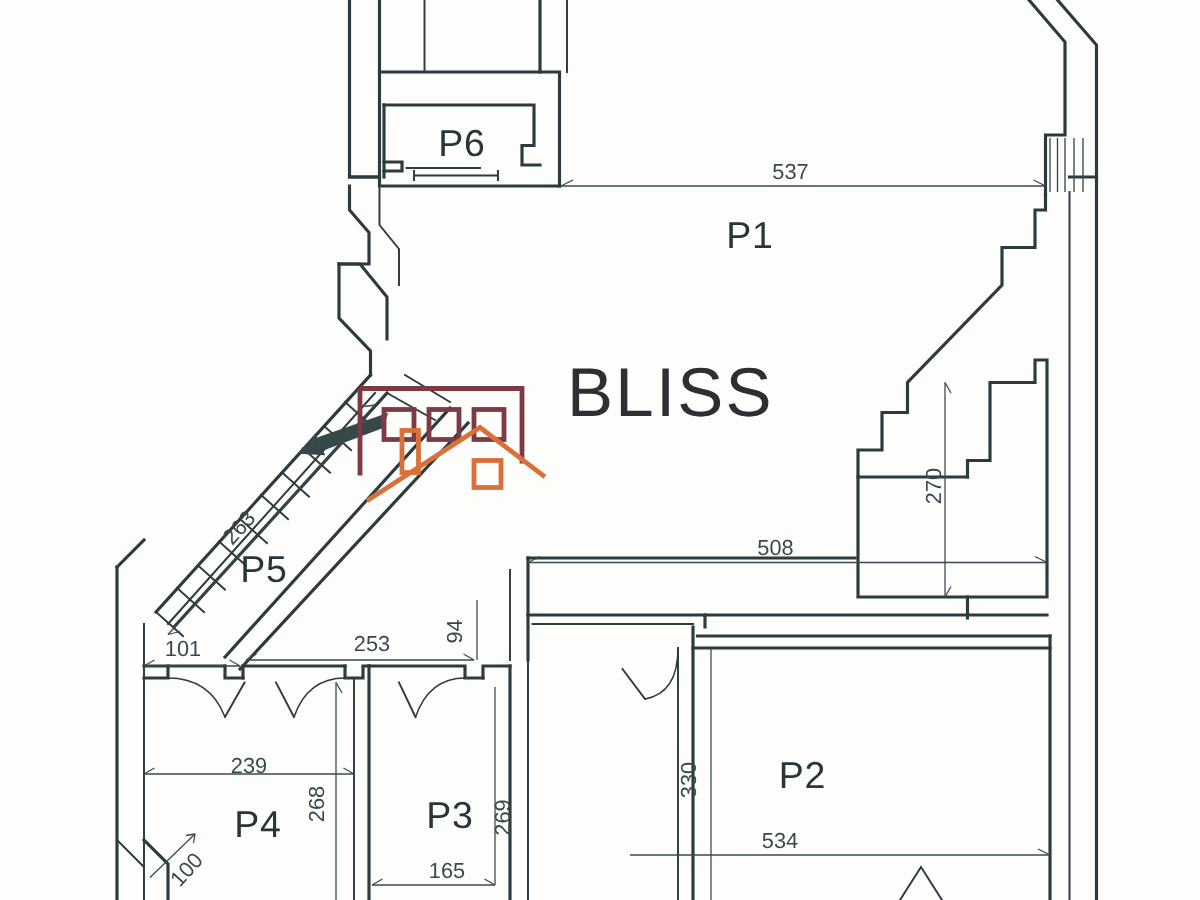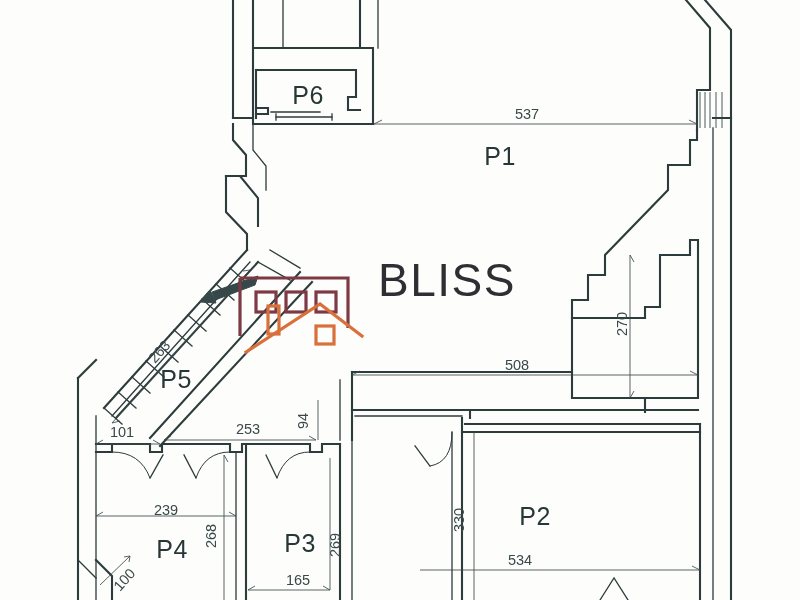--- a/index.html
+++ b/index.html
@@ -70,21 +70,21 @@
   }
   .dim-label {
     font-family: "Liberation Sans", sans-serif;
     font-size: 14.5px;
     fill: #39494a;
   }
   
   #watermark {
     position: absolute;
     left: 230px;
-    top: 256px;
+    top: 237px;
     width: 345px;
     height: 100px;
     pointer-events: none;
   }
   #wm-mark {
     position: absolute;
     left: 0;
     top: 0;
     width: 140px;
     height: 100px;

